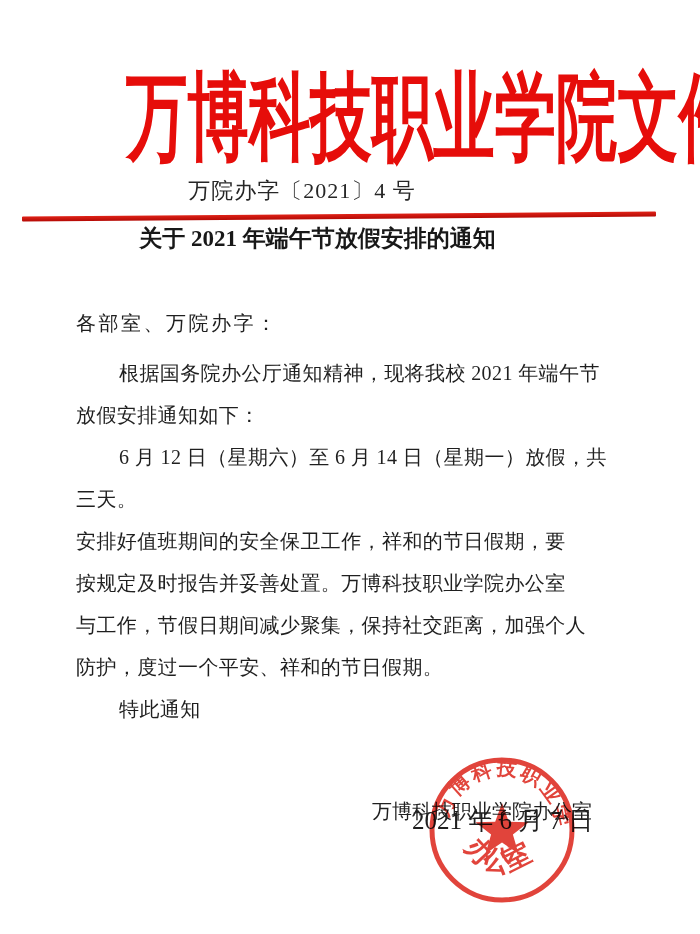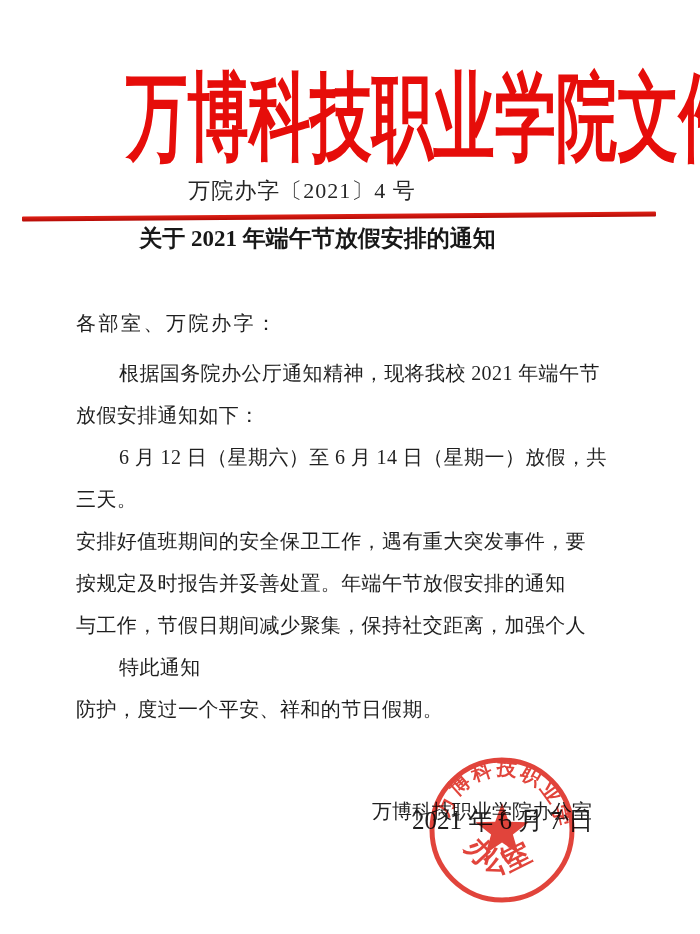--- a/index.html
+++ b/index.html
@@ -118,25 +118,25 @@
 
   <div class="notice-title">关于 2021 年端午节放假安排的通知</div>
 
   <div class="salutation">各部室、万院办字：</div>
 
   <div class="body-block">
     <div class="body-line indent">根据国务院办公厅通知精神，现将我校 2021 年端午节</div>
     <div class="body-line">放假安排通知如下：</div>
     <div class="body-line indent">6 月 12 日（星期六）至 6 月 14 日（星期一）放假，共</div>
     <div class="body-line">三天。</div>
-    <div class="body-line">安排好值班期间的安全保卫工作，遇有重大突发事件，要</div>
-    <div class="body-line">按规定及时报告并妥善处置。年端午节放假安排的通知</div>
+    <div class="body-line">安排好值班期间的安全保卫工作，祥和的节日假期，要</div>
+    <div class="body-line">按规定及时报告并妥善处置。万博科技职业学院办公室</div>
     <div class="body-line">与工作，节假日期间减少聚集，保持社交距离，加强个人</div>
+    <div class="body-line">防护，度过一个平安、祥和的节日假期。</div>
     <div class="body-line indent">特此通知</div>
-    <div class="body-line">防护，度过一个平安、祥和的节日假期。</div>
   </div>
 
   <div class="signature">万博科技职业学院办公室</div>
 
   <div class="date">2021 年 6 月 7 日</div>
 
   <div class="seal">
     <svg viewBox="0 0 160 160" width="160" height="160" xmlns="http://www.w3.org/2000/svg">
       <defs>
         <path id="sealTopArc" d="M 26.2,68.6 A 55,55 0 0 1 135,78.1" fill="none"></path>

